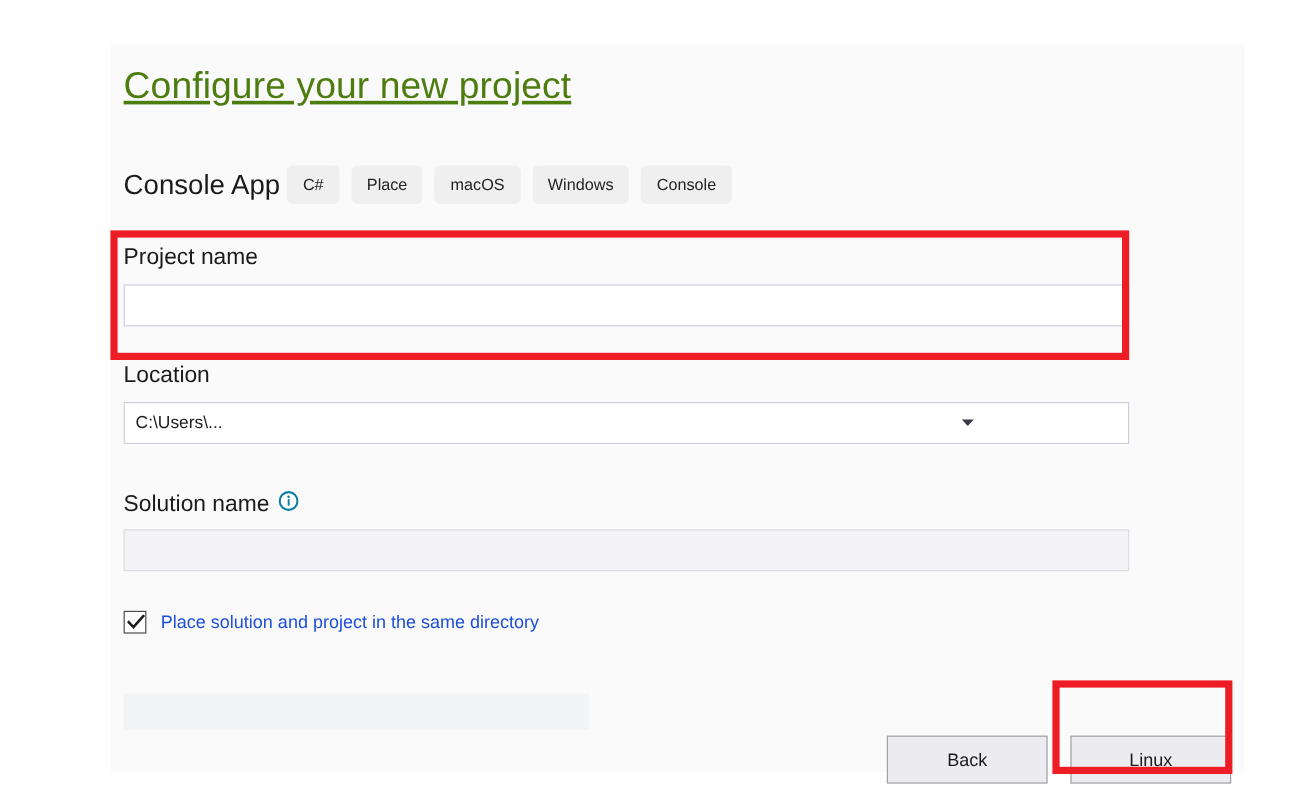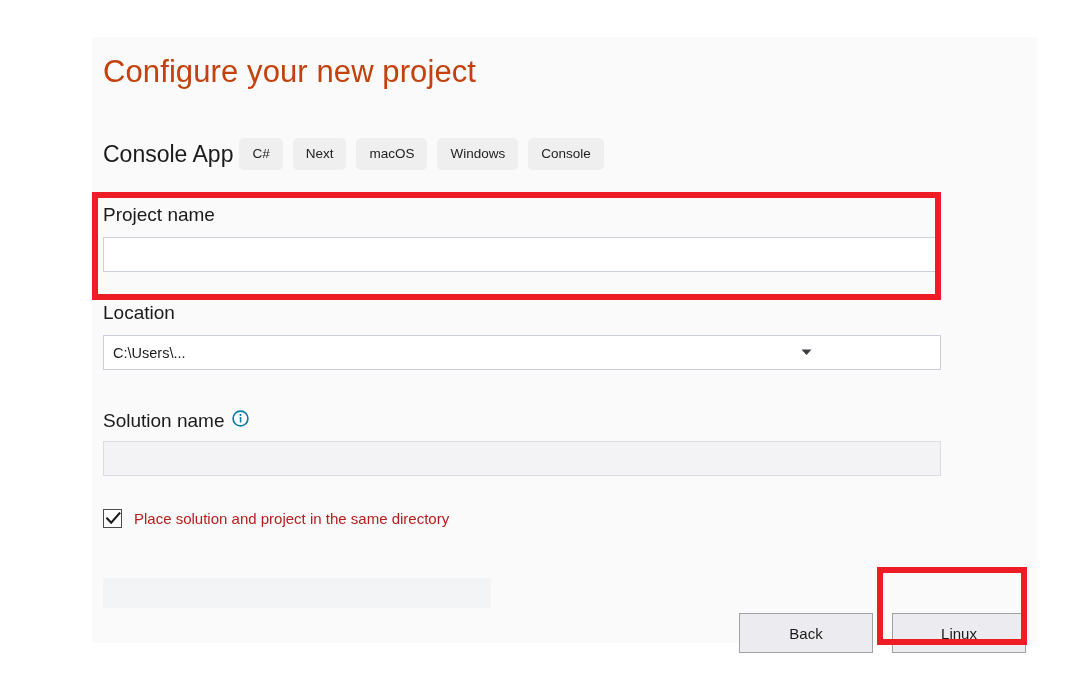--- a/index.html
+++ b/index.html
@@ -27,22 +27,23 @@
     box-sizing: border-box;
   }
 
   #page-title {
     position: absolute;
     left: 11px;
     top: 17px;
     font-size: 31px;
     font-weight: 400;
     letter-spacing: 0.1px;
-    color: #c2410c;
-    white-space: nowrap;
+    color: #4d7c0f;
+    white-space: nowrap;
+    text-decoration: underline;
   }
 
   
   #template-row {
     position: absolute;
     left: 11px;
     top: 100px;
     display: flex;
     align-items: center;
     height: 34px;
@@ -194,21 +195,21 @@
     cursor: pointer;
     flex: 0 0 auto;
   }
   #same-directory-checkbox svg {
     position: absolute;
     left: 2px;
     top: 2px;
   }
   #same-directory-label {
     font-size: 15px;
-    color: #b91c1c;
+    color: #1d4ed8;
     white-space: nowrap;
   }
 
   
   #bottom-placeholder-bar {
     position: absolute;
     left: 11px;
     top: 541px;
     width: 388px;
     height: 30px;
@@ -258,21 +259,21 @@
 </head>
 <body>
 
 <div id="dialog-panel">
 
   <div id="page-title">Configure your new project</div>
 
   <div id="template-row">
     <div id="template-name">Console App</div>
     <span class="tag-chip">C#</span>
-    <span class="tag-chip">Next</span>
+    <span class="tag-chip">Place</span>
     <span class="tag-chip">macOS</span>
     <span class="tag-chip">Windows</span>
     <span class="tag-chip">Console</span>
   </div>
 
   <div id="project-name-group">
     <div class="field-label">Project name</div>
     <input class="text-input" id="project-name-input" type="text" value="" style="">
   </div>
 

